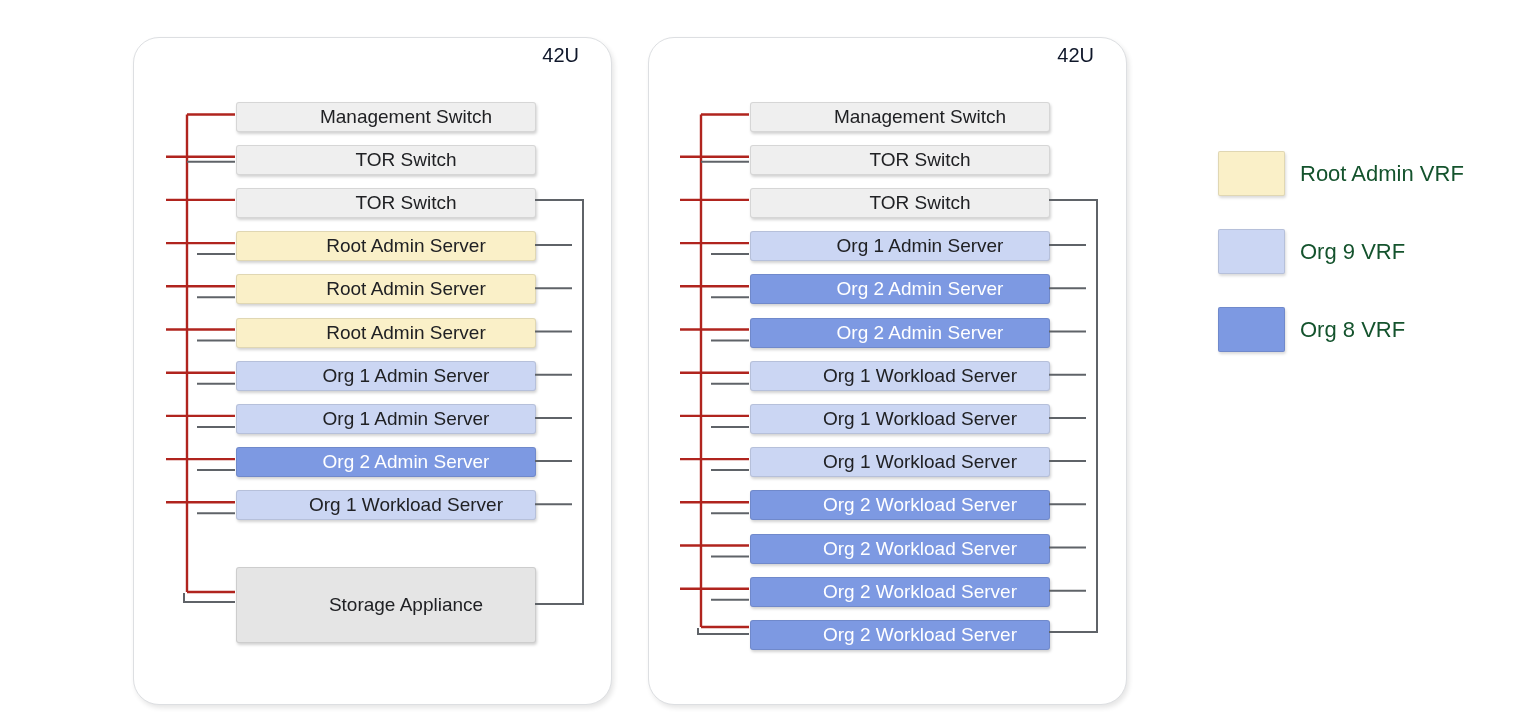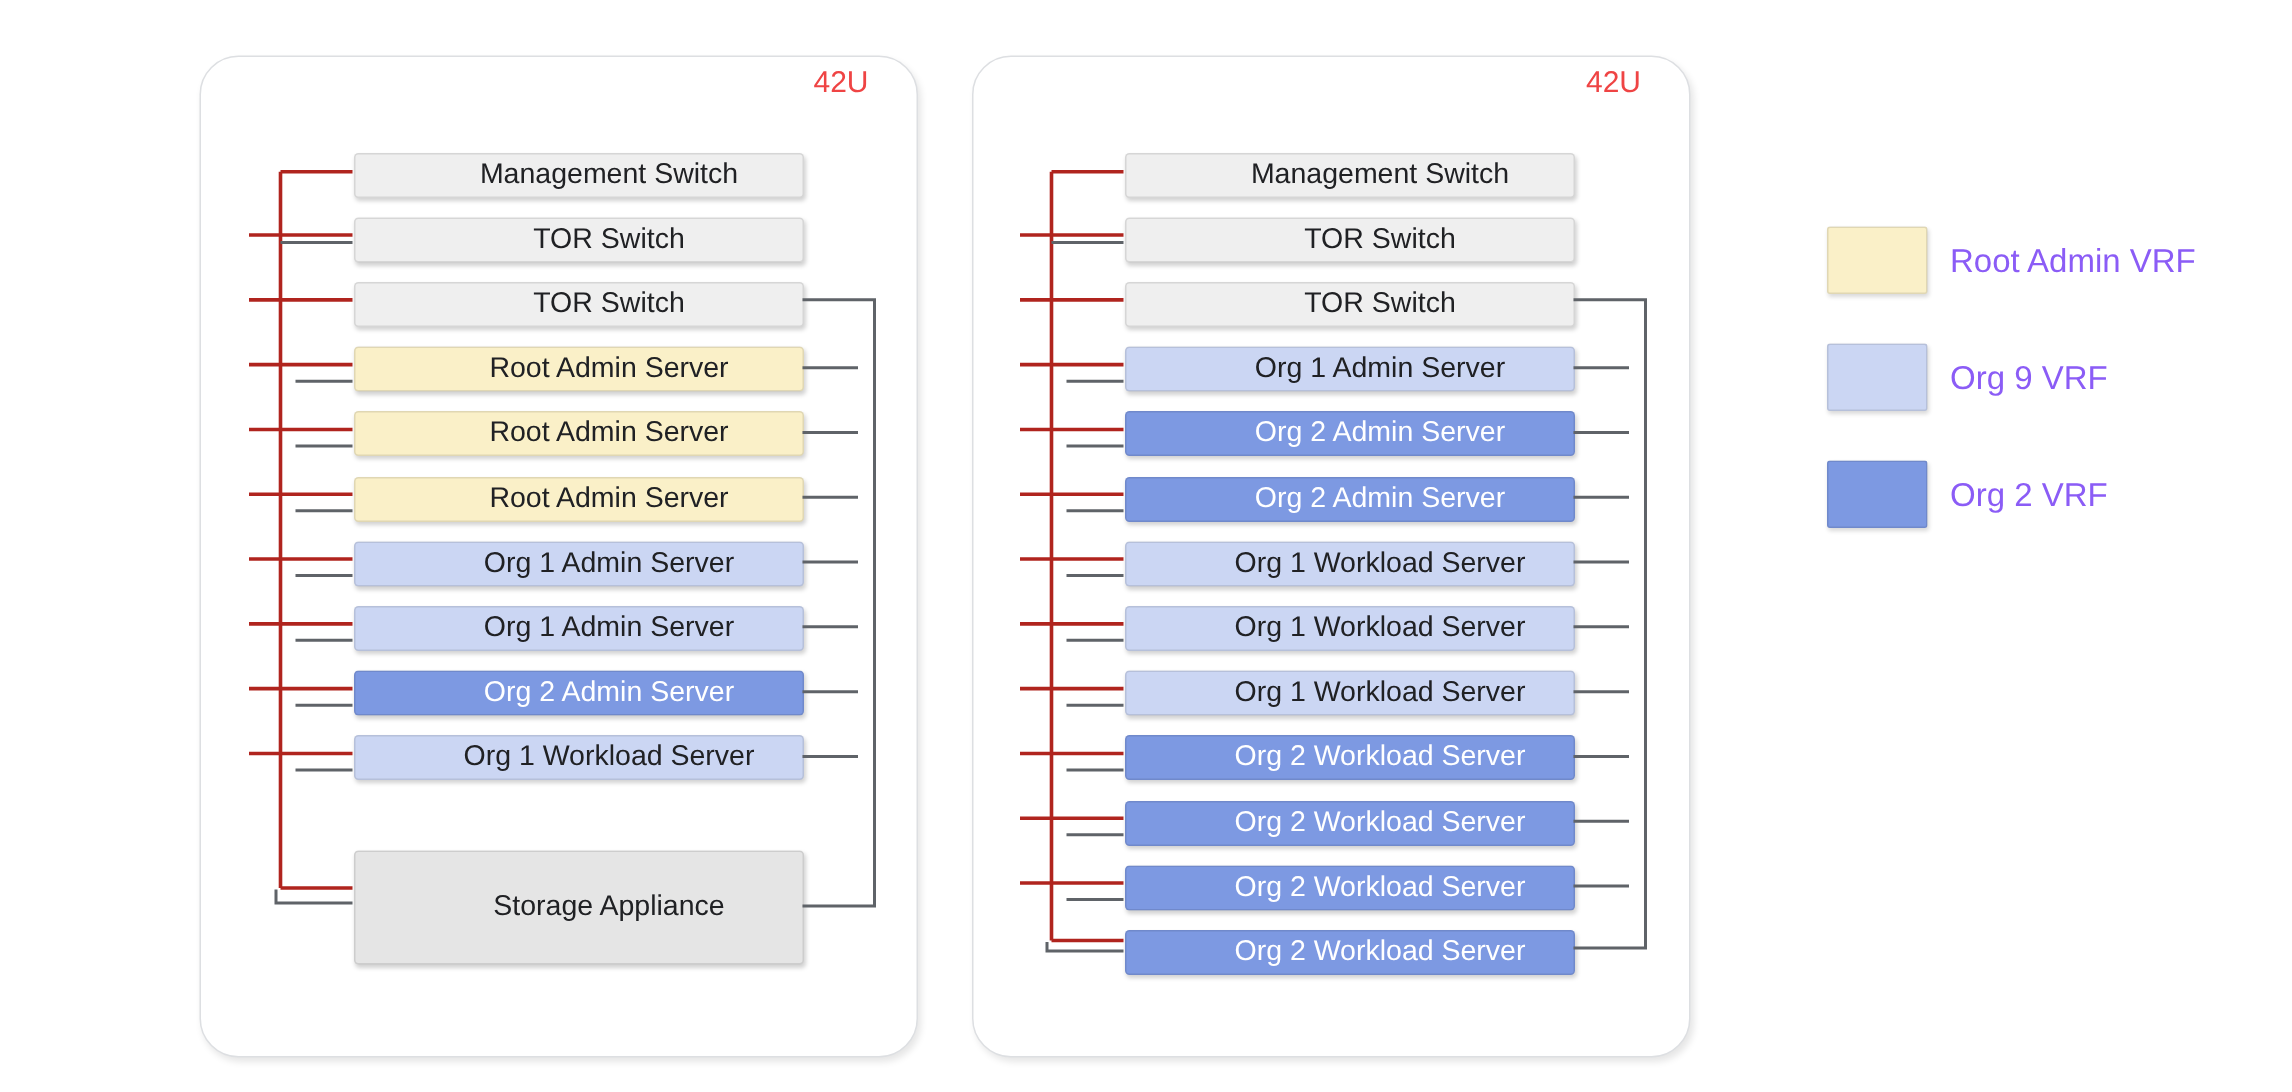--- a/index.html
+++ b/index.html
@@ -6,21 +6,21 @@
   body{width:1528px;height:728px;font-family:"Liberation Sans",sans-serif;color:#202124;}
   .canvas{position:relative;width:1528px;height:728px;background:#fff;overflow:hidden;}
   .rack{
     position:absolute;width:477px;height:666px;background:#fff;
     border:1.5px solid #dddfe2;border-radius:26px;
     box-shadow:2px 3px 5px rgba(0,0,0,0.10);
     z-index:1;
   }
   .rack-label{
     position:absolute;top:6px;right:32px;
-    font-size:20px;color:#ef4444;
+    font-size:20px;color:#0f172a;
   }
   .unit{
     position:absolute;width:300px;
     border:1px solid rgba(0,0,0,0.10);
     border-radius:3px;
     box-shadow:1px 2px 3px rgba(0,0,0,0.18);
     font-size:19px;text-align:center;color:#202124;
     box-sizing:border-box;
     z-index:2;
     padding-left:40px;
@@ -30,21 +30,21 @@
     position:absolute;left:1218px;top:151px;
     display:flex;flex-direction:column;gap:33px;
   }
   .legend-item{display:flex;align-items:center;gap:15px;}
   .legend-swatch{
     width:65px;height:43px;border-radius:2px;
     border:1px solid rgba(0,0,0,0.10);
     box-shadow:1px 2px 3px rgba(0,0,0,0.15);
     flex:0 0 auto;
   }
-  .legend-label{font-size:22px;color:#8b5cf6;white-space:nowrap;}
+  .legend-label{font-size:22px;color:#14532d;white-space:nowrap;}
 </style>
 </head>
 <body>
 
 <div class="canvas">
 
   <div class="rack" id="rack-0" style="left:133px;top:37px;">
     <div class="rack-label">42U</div>
   <div class="unit" style="left: 102px; top: 63.5px; height: 30px; line-height: 28px; background: rgb(239, 239, 239); color: rgb(32, 33, 36);">Management Switch</div>
       <div class="unit" style="left: 102px; top: 106.7px; height: 30px; line-height: 28px; background: rgb(239, 239, 239); color: rgb(32, 33, 36);">TOR Switch</div>
@@ -143,17 +143,17 @@
       <div class="legend-item">
         <div class="legend-swatch" style="background: rgb(250, 240, 200);"></div>
         <span class="legend-label">Root Admin VRF</span>
       </div>
       <div class="legend-item">
         <div class="legend-swatch" style="background: rgb(203, 214, 243);"></div>
         <span class="legend-label">Org 9 VRF</span>
       </div>
       <div class="legend-item">
         <div class="legend-swatch" style="background: rgb(125, 153, 226);"></div>
-        <span class="legend-label">Org 2 VRF</span>
+        <span class="legend-label">Org 8 VRF</span>
       </div>
     </div>
 
 </div>
 
 </body></html>

